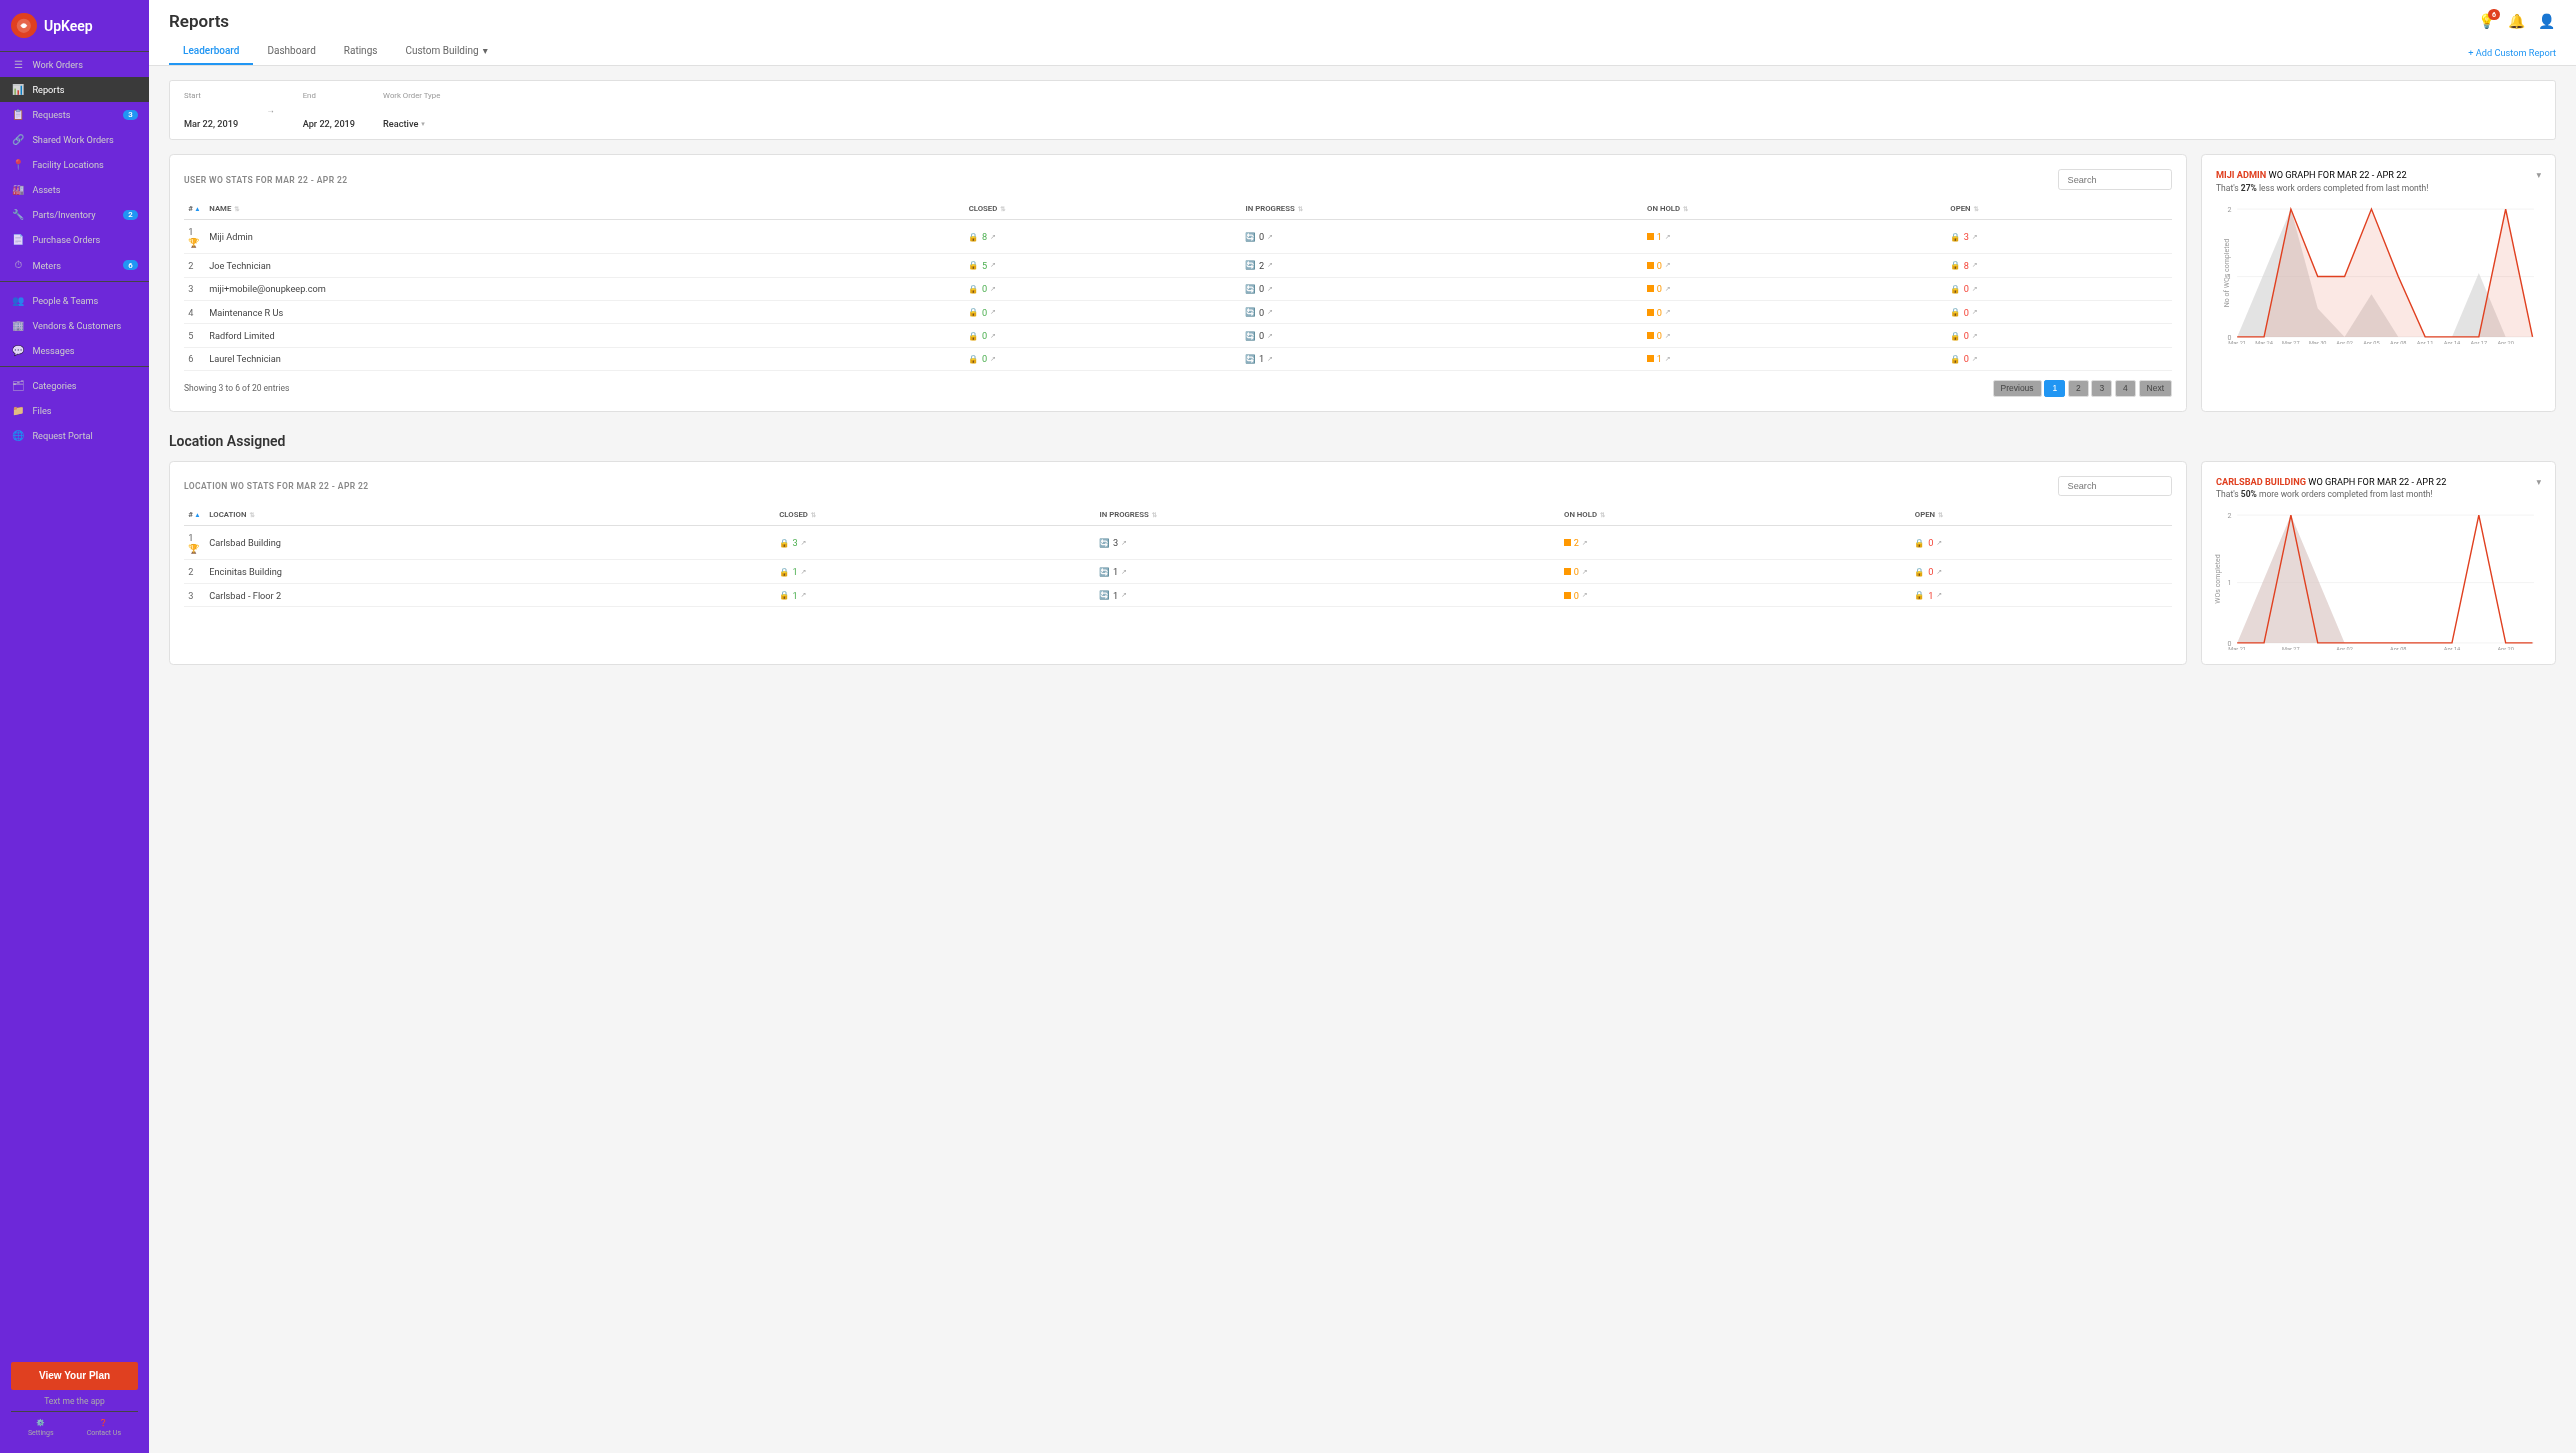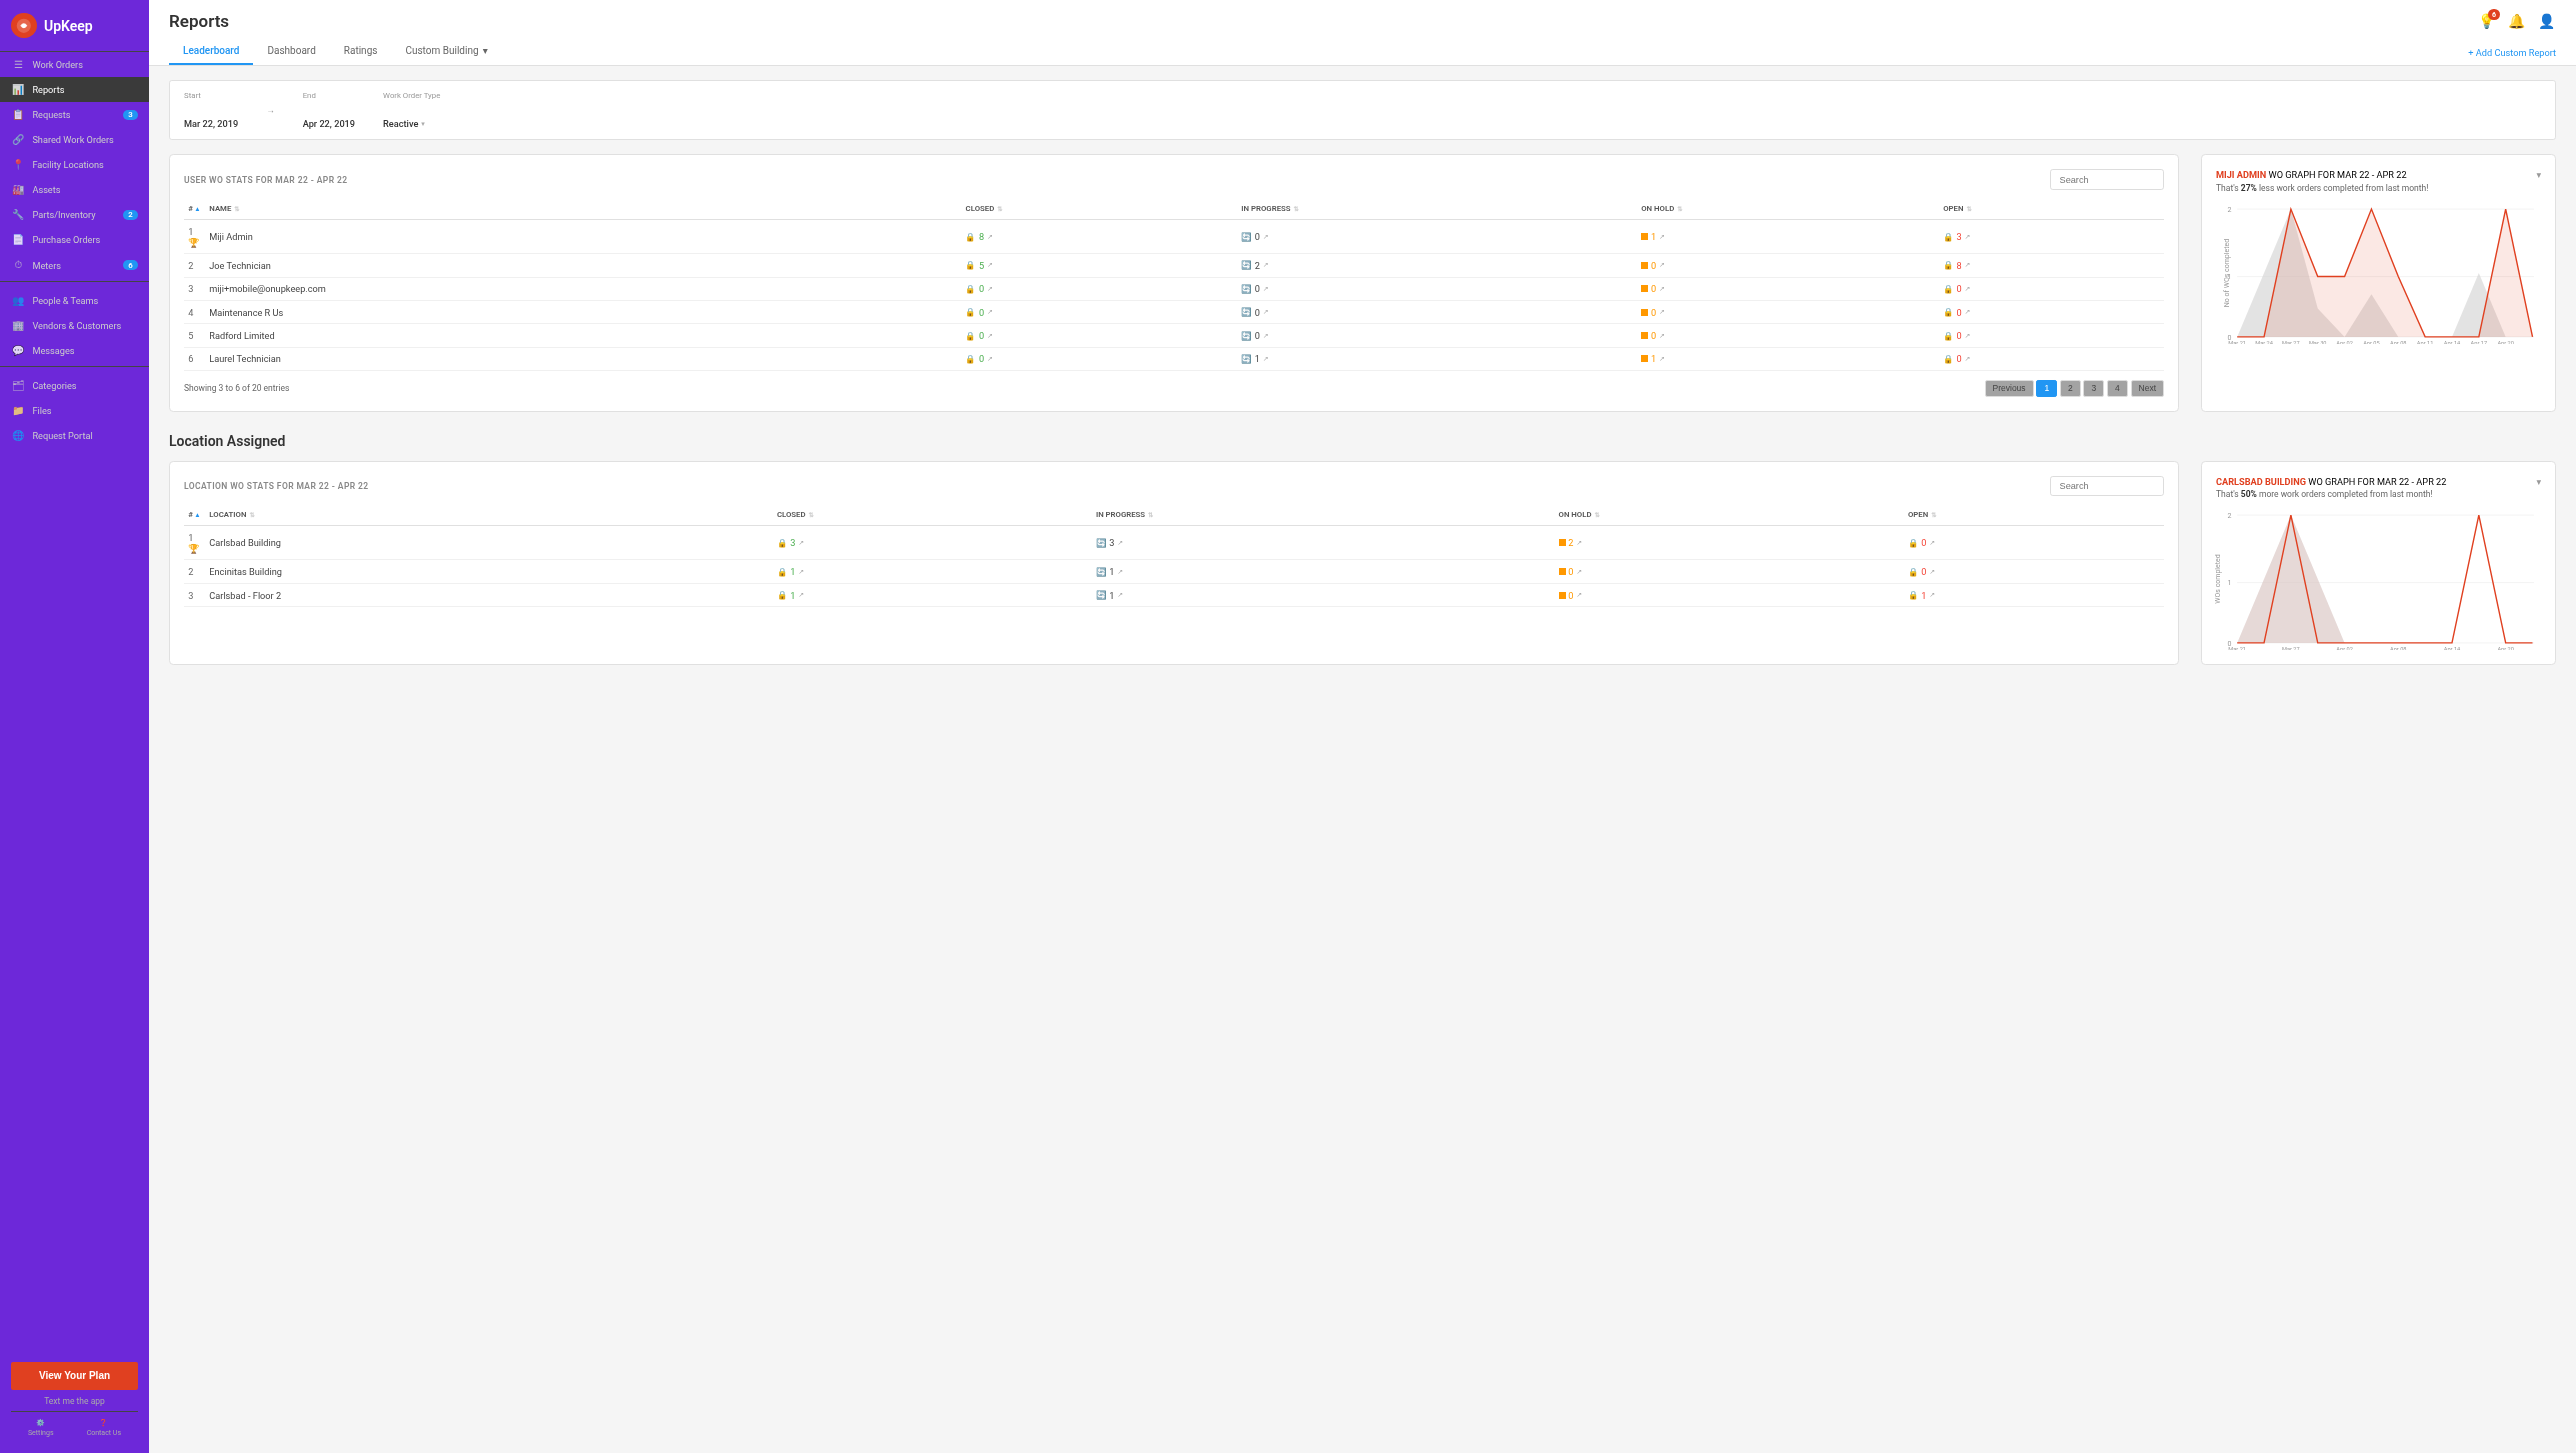--- a/index.html
+++ b/index.html
@@ -161,21 +161,21 @@
     }
     .filter-item { display: flex; flex-direction: column; gap: 18px; }
     .filter-label { font-size: 7.8px; color: #999; }
     .filter-value { font-size: 9.2px; color: #333; font-weight: 500; display: flex; align-items: center; gap: 2.8px; }
     .filter-arrow { color: #999; font-size: 8.5px; }
 
     
     .section-title { font-size: 14px; font-weight: 600; color: #333; margin-bottom: 11.4px; }
 
     
-    .two-panel { display: flex; gap: 22px; margin-bottom: 21px; }
+    .two-panel { display: flex; gap: 14px; margin-bottom: 21px; }
     .panel-left { flex: 1; background: #fff; border: 0.7px solid #e0e0e0; border-radius: 4.3px; padding: 14px; }
     .panel-right { width: 355px; background: #fff; border: 0.7px solid #e0e0e0; border-radius: 4.3px; padding: 14px; }
 
     
     .table-header-row {
       display: flex;
       justify-content: space-between;
       align-items: center;
       margin-bottom: 8.5px;
     }

